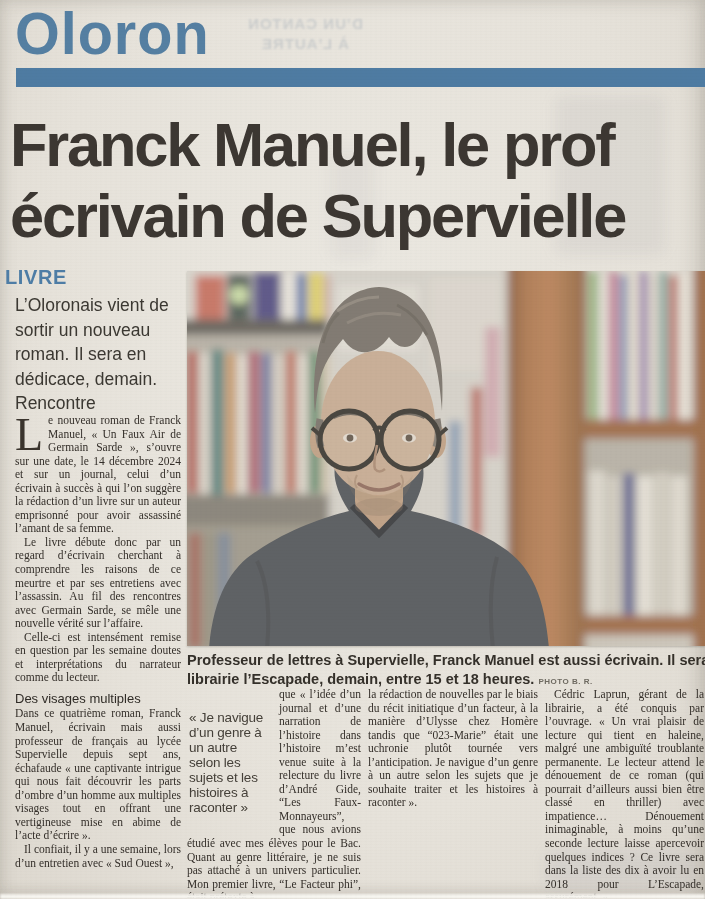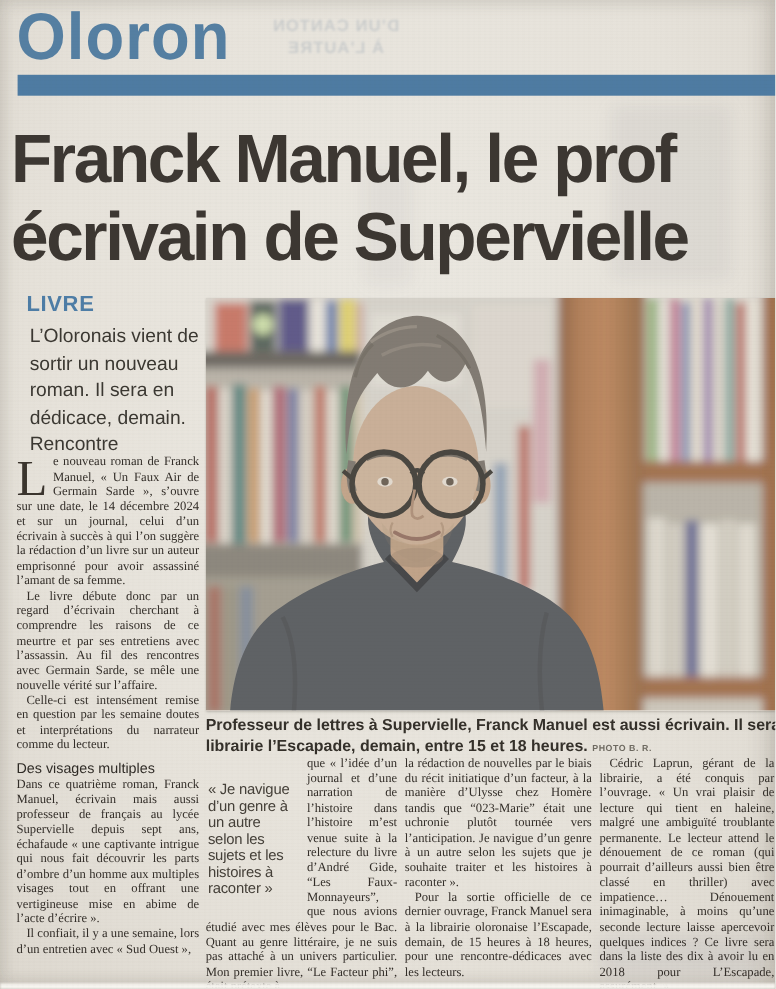--- a/index.html
+++ b/index.html
@@ -24,22 +24,22 @@
     transform:scale(.96,1);transform-origin:left top;
   }
   .blue-bar{position:absolute;left:16px;right:0;top:68px;height:19px;background:#4e7ba2;}
   
   .headline{
     position:absolute;left:10px;top:109px;width:694px;
     font-size:62px;line-height:71px;font-weight:bold;letter-spacing:-2.2px;
     color:#3c3732;transform:scale(.99,1);transform-origin:left top;
   }
   
-  .kicker{position:absolute;left:24px;top:266px;font-size:20px;font-weight:bold;letter-spacing:.6px;color:#4e7da6;}
-  .standfirst{position:absolute;left:27px;top:293px;width:160px;
+  .kicker{position:absolute;left:5px;top:266px;font-size:20px;font-weight:bold;letter-spacing:.6px;color:#4e7da6;}
+  .standfirst{position:absolute;left:15px;top:293px;width:160px;
     font-size:17.5px;line-height:24.5px;color:#3b3832;}
   
   .bodycol{position:absolute;font-family:"Liberation Serif", serif;
     font-size:11.5px;line-height:13.55px;color:#332e29;text-align:justify;overflow:hidden;}
   .bodycol p{margin:0;}
   .bodycol p.ind{text-indent:9px;}
   .dropcap{float:left;font-size:46px;line-height:37px;padding:2px 5px 0 0;color:#3a342d;}
   .subhead{font-family:"Liberation Sans", sans-serif;font-weight:normal;font-size:13px;
     margin:7px 0 2px 0 !important;color:#2f2b26;text-align:left;}
   .col1{left:15px;top:414px;width:166px;height:484px;}
@@ -211,21 +211,20 @@
     <p>Dans ce quatrième roman, Franck Manuel, écrivain mais aussi professeur de français au lycée Supervielle depuis sept ans, échafaude « une captivante intrigue qui nous fait découvrir les parts d’ombre d’un homme aux multiples visages tout en offrant une vertigineuse mise en abime de l’acte d’écrire ».</p>
     <p class="ind">Il confiait, il y a une semaine, lors d’un entretien avec « Sud Ouest »,</p>
   </div>
 
   <div class="bodycol col2">
     <p><span class="pullquote">« Je navigue d’un genre à un autre selon les sujets et les histoires à raconter »</span><span>que « l’idée d’un journal et d’une narration de l’histoire dans l’histoire m’est venue suite à la relecture du livre d’André Gide, “Les Faux-Monnayeurs”, que nous avions étudié avec mes élèves pour le Bac. Quant au genre littéraire, je ne suis pas attaché à un univers particulier. Mon premier livre, “Le Facteur phi”, était prétexte à</span></p>
   </div>
 
   <div class="bodycol col3">
     <p>la rédaction de nouvelles par le biais du récit initiatique d’un facteur, à la manière d’Ulysse chez Homère tandis que “023-Marie” était une uchronie plutôt tournée vers l’anticipation. Je navigue d’un genre à un autre selon les sujets que je souhaite traiter et les histoires à raconter ».</p>
-    <p class="ind">Pour la sortie officielle de ce dernier ouvrage, Franck Manuel sera à la librairie oloronaise l’Escapade, demain, de 15 heures à 18 heures, pour une rencontre-dédicaces avec les lecteurs.</p>
   </div>
 
   <div class="bodycol col4">
     <p class="ind">Cédric Laprun, gérant de la librairie, a été conquis par l’ouvrage. « Un vrai plaisir de lecture qui tient en haleine, malgré une ambiguïté troublante permanente. Le lecteur attend le dénouement de ce roman (qui pourrait d’ailleurs aussi bien être classé en thriller) avec impatience… Dénouement inimaginable, à moins qu’une seconde lecture laisse apercevoir quelques indices ? Ce livre sera dans la liste des dix à avoir lu en 2018 pour L’Escapade, assurément. »</p>
 
   </div>
 
   <div class="scan-strip"></div>
   <div class="grain"></div>
 </div>

